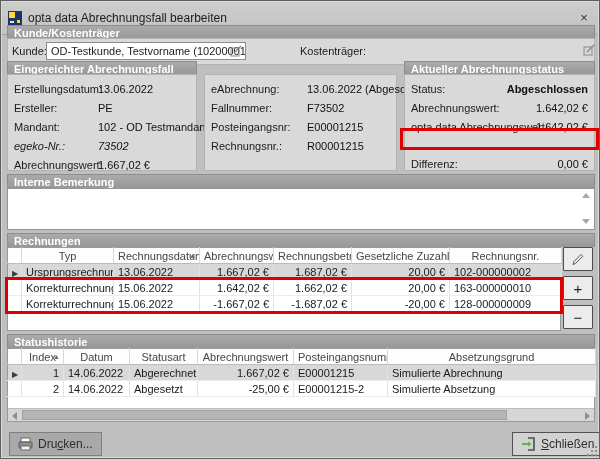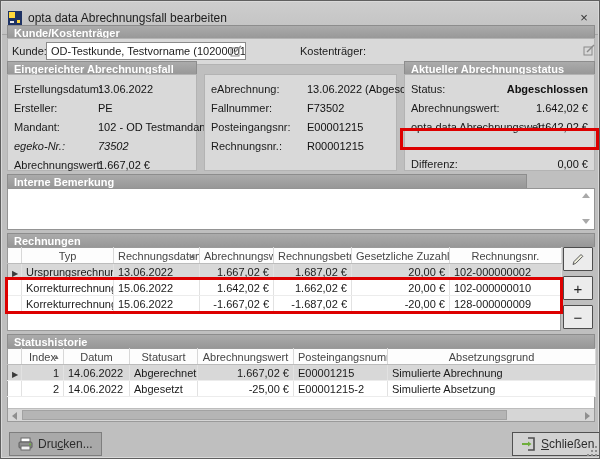--- a/index.html
+++ b/index.html
@@ -123,21 +123,21 @@
   <div class="sec-hdr" style="left:403px;top:60px;width:191px;">
     <span>Aktueller Abrechnungsstatus</span>
   </div>
   <div class="panel col-r" style="left:403px;top:73px;width:191px;height:97px;">
     <div class="frow" style="top:7px;"><span class="flabel">Status:</span><span class="fvalue bold">Abgeschlossen</span></div>
     <div class="frow" style="top:26px;"><span class="flabel">Abrechnungswert:</span><span class="fvalue">1.642,02 €</span></div>
     <div class="frow" style="top:45px;"><span class="flabel">opta data Abrechnungswert:</span><span class="fvalue">1.642,02 €</span></div>
     <div class="frow" style="top:82px;"><span class="flabel">Differenz:</span><span class="fvalue">0,00 €</span></div>
   </div>
 
-  <div class="sec-hdr" style="left:6px;top:173px;width:520px;">
+  <div class="sec-hdr" style="left:6px;top:173px;width:588px;">
     <span>Interne Bemerkung</span>
   </div>
   <textarea class="memo" style="left: 6px; top: 187px; width: 588px; height: 42px;"></textarea>
   <span class="memo-chev chev-up" style="left:581px;top:192px;"></span>
   <span class="memo-chev chev-dn" style="left:581px;top:218px;"></span>
 
   <div class="sec-hdr" style="left:6px;top:232px;width:588px;">
     <span>Rechnungen</span>
   </div>
   <table class="grid" style="left:6px;top:246px;width:554px;">
@@ -169,21 +169,21 @@
       <td class="num">20,00 €</td>
       <td>102-000000002</td>
     </tr>
     <tr>
       <td></td>
       <td>Korrekturrechnung</td>
       <td>15.06.2022</td>
       <td class="num">1.642,02 €</td>
       <td class="num">1.662,02 €</td>
       <td class="num">20,00 €</td>
-      <td>102-000000010</td>
+      <td>163-000000010</td>
     </tr>
     <tr>
       <td></td>
       <td>Korrekturrechnung</td>
       <td>15.06.2022</td>
       <td class="num">-1.667,02 €</td>
       <td class="num">-1.687,02 €</td>
       <td class="num">-20,00 €</td>
       <td>128-000000009</td>
     </tr>

